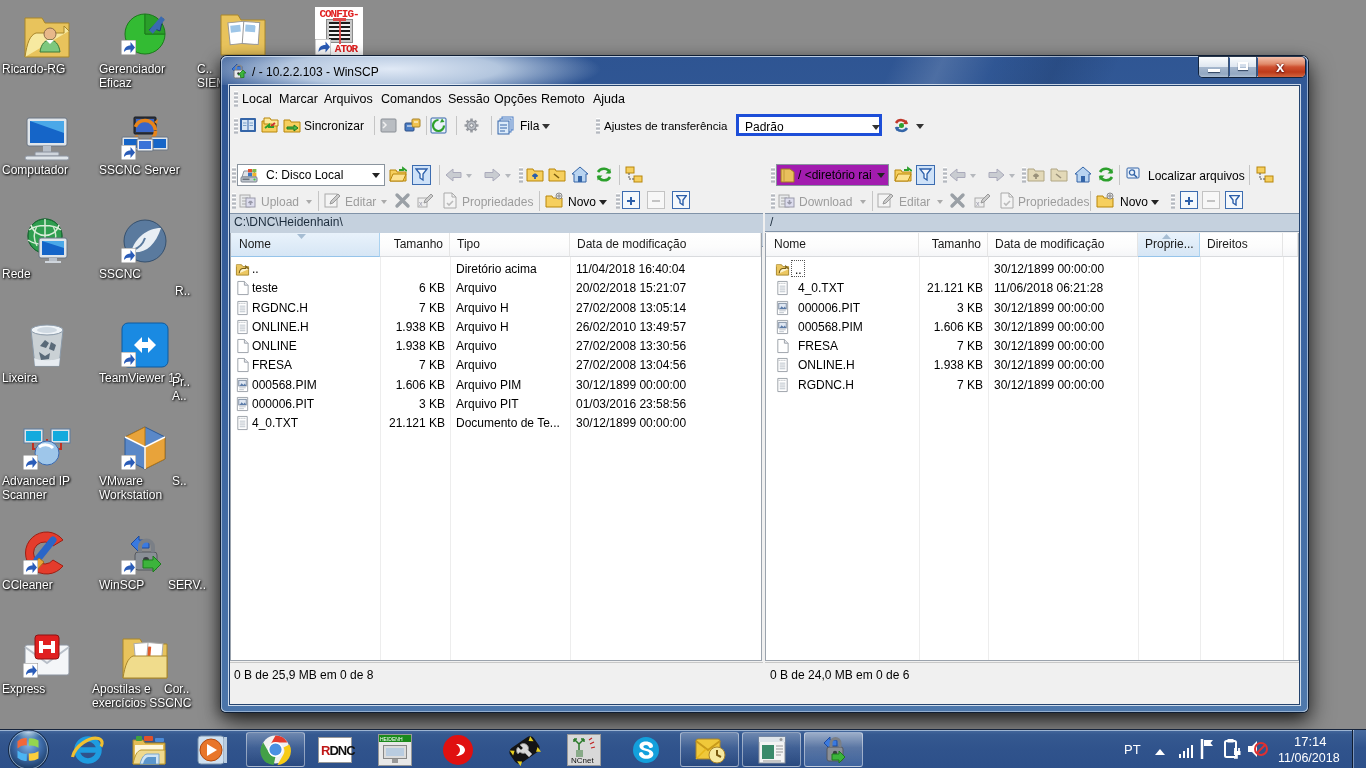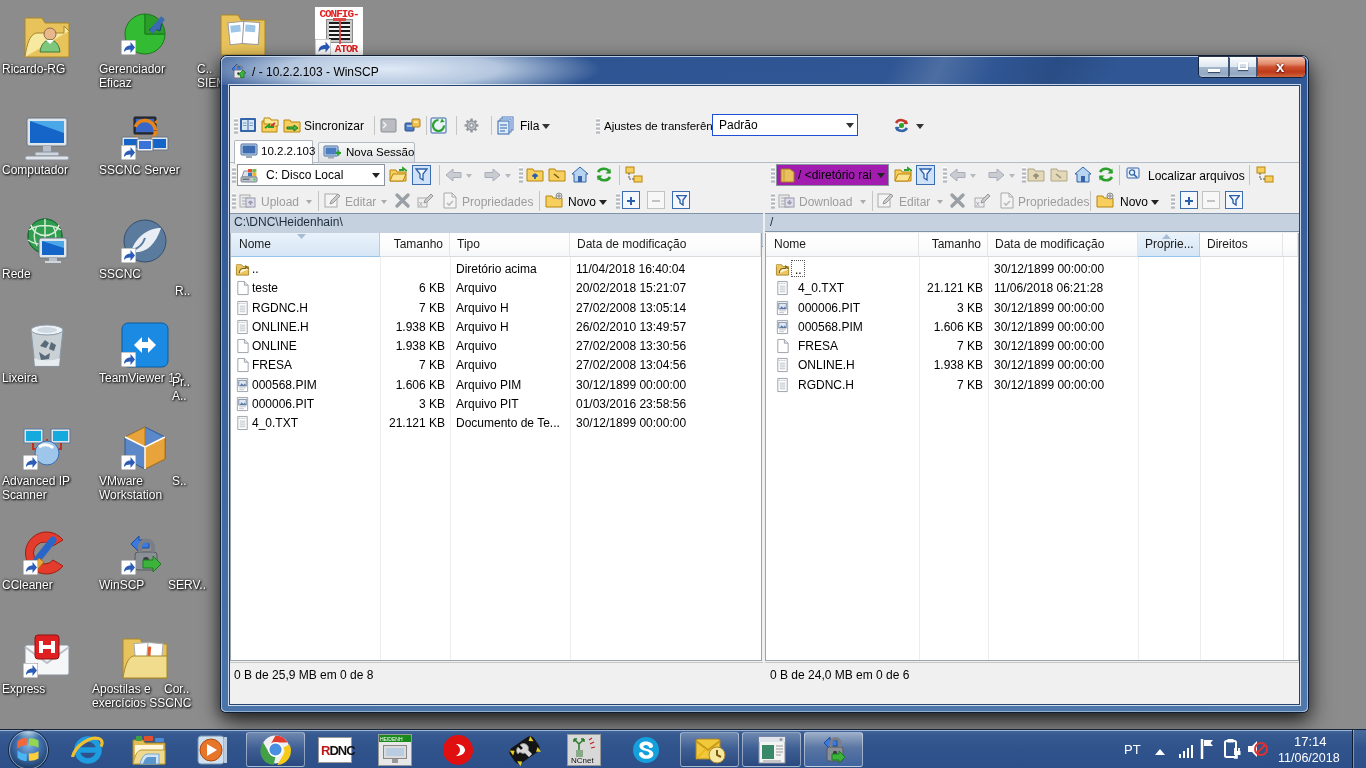--- a/index.html
+++ b/index.html
@@ -253,20 +253,31 @@
       </div>
     <div class="a" style="left:31px;top:0;width:27px;height:20px;background:linear-gradient(#fbfdfe,#dfe7f0 48%,#a4b6cc 52%,#93a8c2 85%,#aebfd3);border-right:1px solid #3e5574">
         <div class="a" style="left:8px;top:5px;width:10px;height:8px;border:2px solid #fff;box-shadow:0 1px 1px rgba(20,40,70,.7);background:rgba(190,205,225,.4)"></div>
       </div>
     <div class="a" style="left:59px;top:0;width:47px;height:20px;background:linear-gradient(#f4c0ab 0,#e08a6a 35%,#cf5030 50%,#bc3a1a 75%,#d2643e);border-radius:0 4px 4px 0">
         <div class="a" style="left:18px;top:1px;font-size:15px;font-weight:bold;color:#fff;text-shadow:0 1px 2px #611,0 0 2px #611;font-family:'Liberation Sans',sans-serif">x</div>
       </div>
   </div>
   <div id="client">
 
+    <div class="a" id="menubar" style="left:0;top:0;width:1069px;height:26px;background:#f0f0f0">
+      <div class="grip" style="left:4px;top:5px;height:16px"></div>
+      <span class="mi" style="left:12px">Local</span>
+      <span class="mi" style="left:49px">Marcar</span>
+      <span class="mi" style="left:94px">Arquivos</span>
+      <span class="mi" style="left:151px">Comandos</span>
+      <span class="mi" style="left:218px">Sessão</span>
+      <span class="mi" style="left:264px">Opções</span>
+      <span class="mi" style="left:311px">Remoto</span>
+      <span class="mi" style="left:363px">Ajuda</span>
+    </div>
 
     <div class="a" id="maintb" style="left:0;top:26px;width:1069px;height:27px;background:#f0f0f0">
       <div class="grip" style="left:4px;top:6px;height:16px"></div>
       <svg class="a" style="left:10px;top:5px" width="17" height="17" viewBox="0 0 17 17">
           <rect x="0" y="1" width="16" height="14" rx="1" fill="#3465a8"></rect>
           <rect x="2" y="3" width="5.5" height="10" fill="#d8e6f4"></rect>
           <rect x="8.5" y="3" width="5.5" height="10" fill="#d8e6f4"></rect>
           <path d="M3 6h3.5M9.5 6h3.5M3 8.5h3.5M9.5 8.5h3.5" stroke="#7aa0c8" stroke-width="1"></path>
         </svg>
       <svg class="a" style="left:31px;top:5px" width="18" height="17" viewBox="0 0 18 17">
@@ -306,52 +317,34 @@
       <svg class="a" style="left:267px;top:4px" width="19" height="19" viewBox="0 0 19 19">
           <rect x="5" y="1" width="11" height="13" fill="#eef4fb" stroke="#4a7dc4"></rect>
           <rect x="3" y="3" width="11" height="13" fill="#eef4fb" stroke="#4a7dc4"></rect>
           <rect x="1" y="5" width="11" height="13" fill="#dcebfa" stroke="#3465a8"></rect>
           <path d="M3 9h7M3 12h7M3 15h5" stroke="#3465a8"></path>
         </svg>
       <span class="tlb" style="left:290px;top:7px">Fila</span>
       <div class="a" style="left:312px;top:12px;border:4px solid transparent;border-top:5px solid #333"></div>
       <div class="grip" style="left:366px;top:6px;height:16px"></div>
       <span class="tlb" style="left:374px;top:8px;font-size:11.5px">Ajustes de transferência</span>
-      <div class="a" style="left:482px;top:2px;width:146px;height:22px;background:#fff;border:1px solid #1d4ed8">
+      <div class="a" style="left:506px;top:2px;width:146px;height:22px;background:#fff;border:3px solid #1d4ed8">
         <span class="tlb" style="left:6px;top:3px">Padrão</span>
         <div class="a" style="left:133px;top:8px;border:4px solid transparent;border-top:5px solid #333"></div>
       </div>
       <svg class="a" style="left:663px;top:5px" width="17" height="17" viewBox="0 0 17 17">
           <path d="M3 6a6 5.5 0 0 1 11 1" stroke="#c0392b" stroke-width="2.5" fill="none"></path>
           <path d="M14 3v4h-4z" fill="#c0392b"></path>
           <path d="M14 11a6 5.5 0 0 1-11-1" stroke="#3465a8" stroke-width="2.5" fill="none"></path>
           <path d="M3 14v-4h4z" fill="#3465a8"></path>
           <circle cx="8.5" cy="8.5" r="2.5" fill="#2ca02c"></circle>
         </svg>
       <div class="a" style="left:686px;top:12px;border:4px solid transparent;border-top:5px solid #333"></div>
     </div>
 
-    <div class="a" id="tabbar" style="left:0;top:53px;width:1069px;height:24px;background:#f0f0f0">
-        <div class="a" style="left:0;top:23px;width:1069px;height:1px;background:#b6bcc3"></div>
-      <div class="a" style="left:4px;top:1px;width:79px;height:24px;background:#fff;border:1px solid #aeb6bf;border-bottom:0;border-radius:2px 2px 0 0"></div>
-      <div class="a" style="left:88px;top:3px;width:97px;height:21px;background:linear-gradient(#f8f8f8,#dfe1e4);border:1px solid #b4bac1;border-radius:2px 2px 0 0"></div>
-      <svg class="a" style="left:10px;top:4px" width="18" height="16" viewBox="0 0 18 16">
-          <rect x="1" y="1" width="16" height="11" rx="1" fill="#cfe2f5" stroke="#456a96"></rect>
-          <rect x="2.5" y="2.5" width="13" height="8" fill="#3d6db0"></rect>
-          <rect x="6" y="13" width="6" height="2" fill="#9aa7b8"></rect>
-        </svg>
-      <span class="tlb" style="left:31px;top:6px;font-size:11.5px">10.2.2.103</span>
-      <svg class="a" style="left:93px;top:5px" width="18" height="16" viewBox="0 0 18 16">
-          <rect x="1" y="2" width="14" height="10" rx="1" fill="#cfe2f5" stroke="#456a96"></rect>
-          <rect x="2.5" y="3.5" width="11" height="7" fill="#4d7dc0"></rect>
-          <rect x="5" y="13" width="6" height="1.5" fill="#9aa7b8"></rect>
-          <path d="M13 9h5M15.5 6.5v5" stroke="#2ca02c" stroke-width="2"></path>
-        </svg>
-      <span class="tlb" style="left:116px;top:7px;font-size:11.5px">Nova Sessão</span>
-    </div>
     <div class="a" id="panels" style="left:0;top:76px;width:1069px;height:525px;font-size:12.5px;overflow:hidden">
 
       <div class="grip" style="left:2px;top:5px;height:16px"></div>
       <div class="a" style="left:7px;top:2px;width:148px;height:22px;background:#fff;border:1px solid #8a949e">
         <svg class="a" style="left:2px;top:2px" width="18" height="17" viewBox="0 0 18 17">
             <path d="M2 10l2-6h10l2 6z" fill="#dfe3e8" stroke="#8a929e"></path>
             <rect x="1" y="10" width="16" height="5" rx="1" fill="#c3cad2" stroke="#7a828e"></rect>
             <rect x="2.5" y="11.5" width="7" height="1.6" fill="#6a737e"></rect>
             <circle cx="14.5" cy="12.5" r="1.1" fill="#3ccf3c"></circle>
             <rect x="8" y="2" width="4" height="3.4" fill="#e34f2f"></rect>

